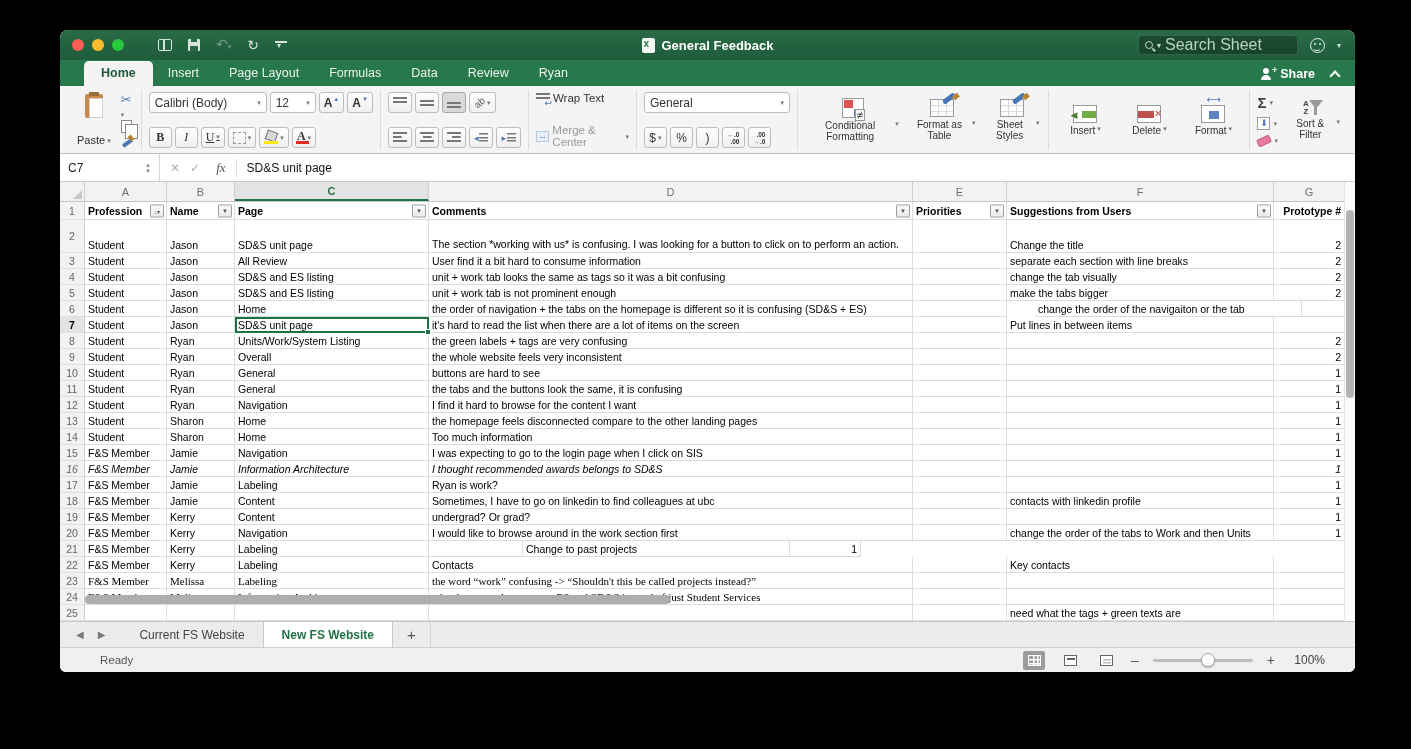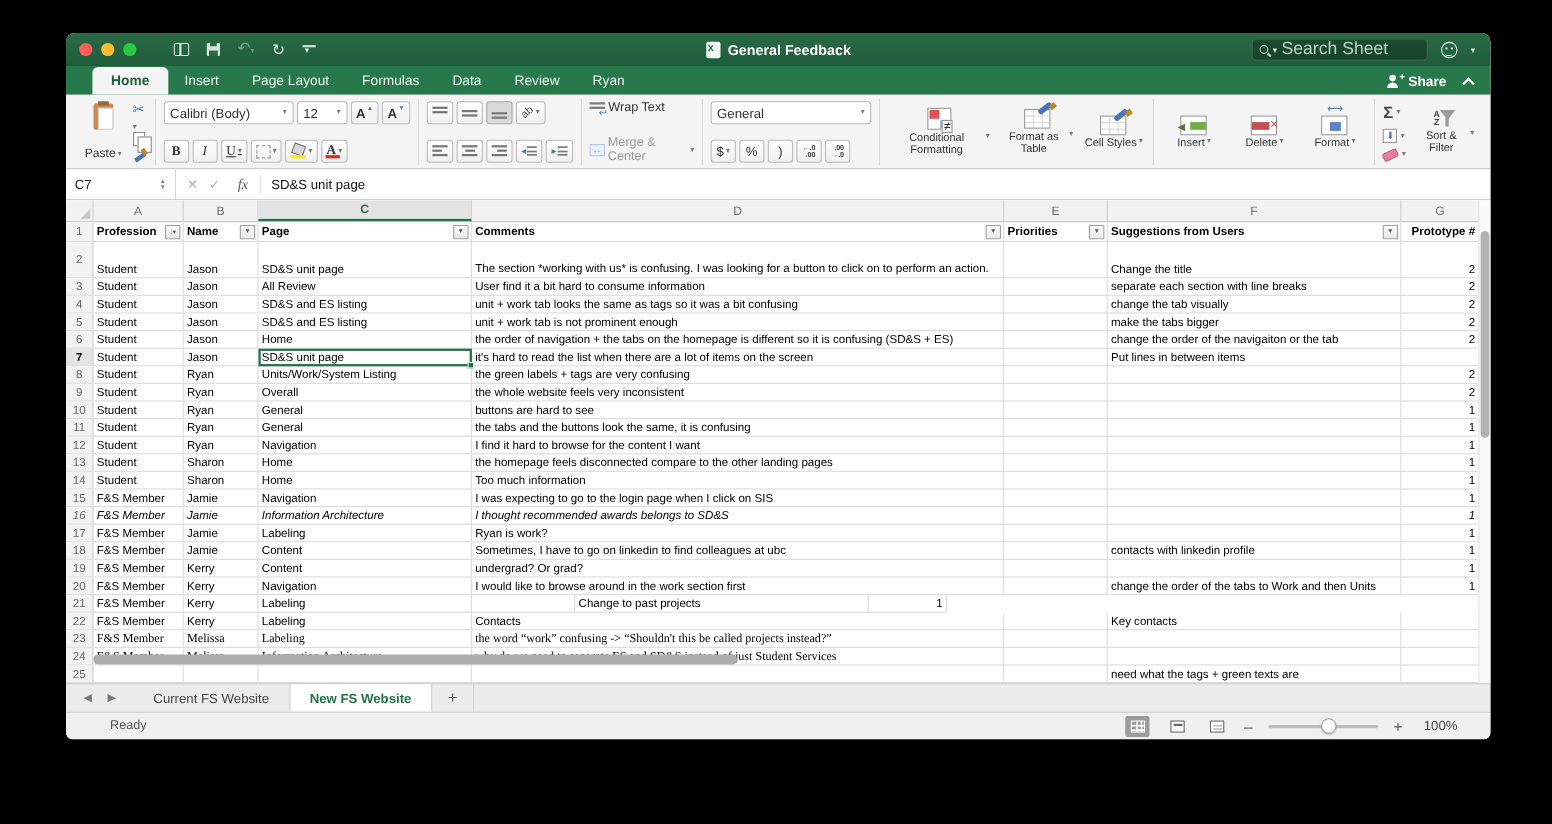--- a/index.html
+++ b/index.html
@@ -423,21 +423,21 @@
       </div>
       <div class="bigbtn">
         <span class="tblgrid"></span>
         <span class="biglabel cv">
             <span>Format as Table</span>
           </span>
       </div>
       <div class="bigbtn">
         <span class="tblgrid"></span>
         <span class="biglabel cv">
-            <span>Cell Styles</span>
+            <span>Sheet Styles</span>
           </span>
       </div>
     </div>
 
     <div class="rgroup">
       <div class="bigbtn">
         <span class="insgrid"></span>
         <span class="biglabel cv">
             <span>Insert</span>
           </span>
@@ -558,21 +558,21 @@
           <div class="cell" style="width: 267px; height: 16px;">make the tabs bigger</div>
           <div class="cell num" style="width: 71px; height: 16px;">2</div>
         </div>
         <div class="row" style="height: 16px;">
           <div class="rowhdr" style="height: 16px;">6</div>
           <div class="cell" style="width: 82px; height: 16px;">Student</div>
           <div class="cell" style="width: 68px; height: 16px;">Jason</div>
           <div class="cell" style="width: 194px; height: 16px;">Home</div>
           <div class="cell" style="width: 484px; height: 16px;">the order of navigation + the tabs on the homepage is different so it is confusing (SD&amp;S + ES)</div>
           <div class="cell" style="width: 94px; height: 16px;"></div>
-          <div class="cell" style="width: 267px; height: 16px;">change the order of the navigaiton or the tab</div>
+          <div class="cell" style="width: 267px; height: 16px; margin-left: 28px;">change the order of the navigaiton or the tab</div>
           <div class="cell num" style="width: 71px; height: 16px;">2</div>
         </div>
         <div class="row" style="height: 16px;">
           <div class="rowhdr selhdr" style="height: 16px;">7</div>
           <div class="cell" style="width: 82px; height: 16px;">Student</div>
           <div class="cell" style="width: 68px; height: 16px;">Jason</div>
           <div class="cell selcell" style="width: 194px; height: 16px;">SD&amp;S unit page<span class="fillhandle"></span></div>
           <div class="cell" style="width: 484px; height: 16px;">it's hard to read the list when there are a lot of items on the screen</div>
           <div class="cell" style="width: 94px; height: 16px;"></div>
           <div class="cell" style="width: 267px; height: 16px;">Put lines in between items</div>

